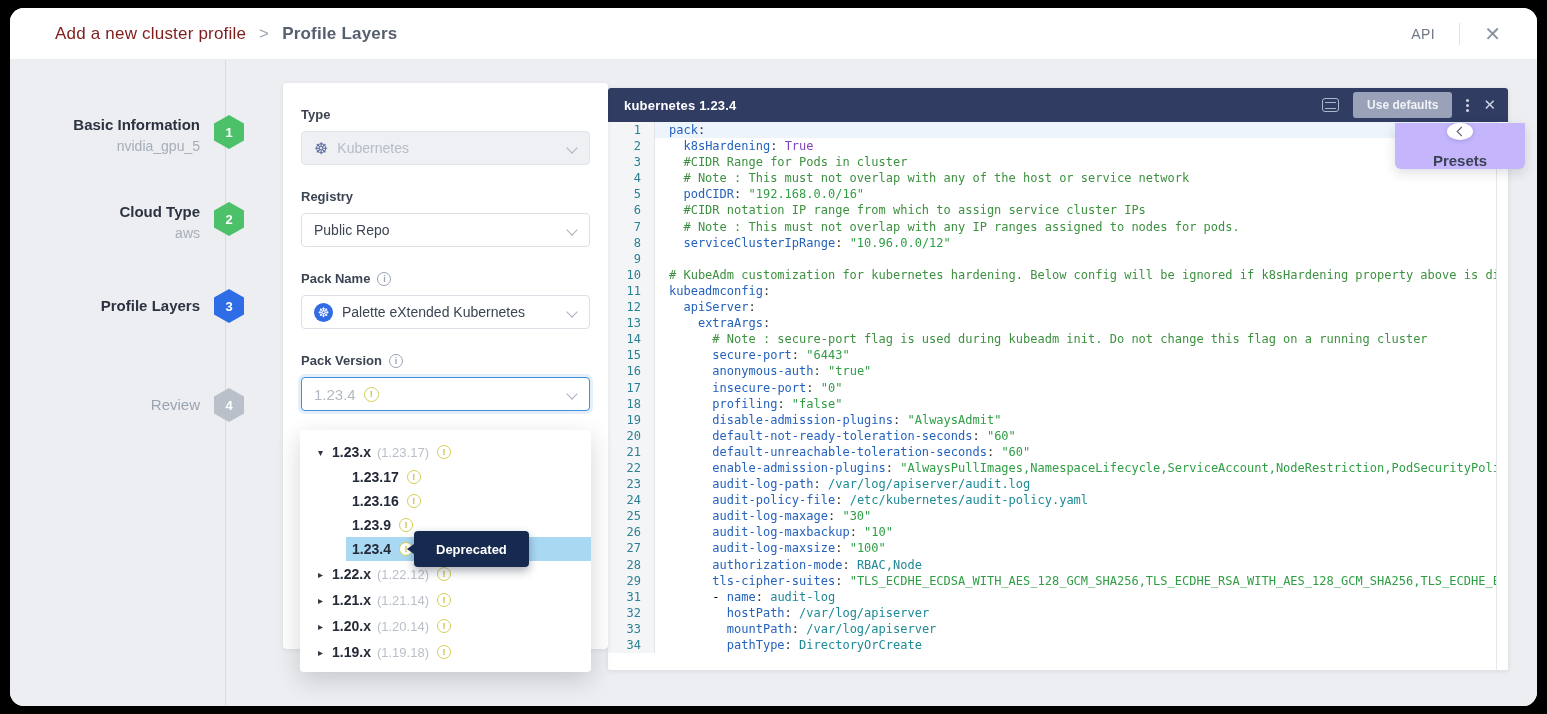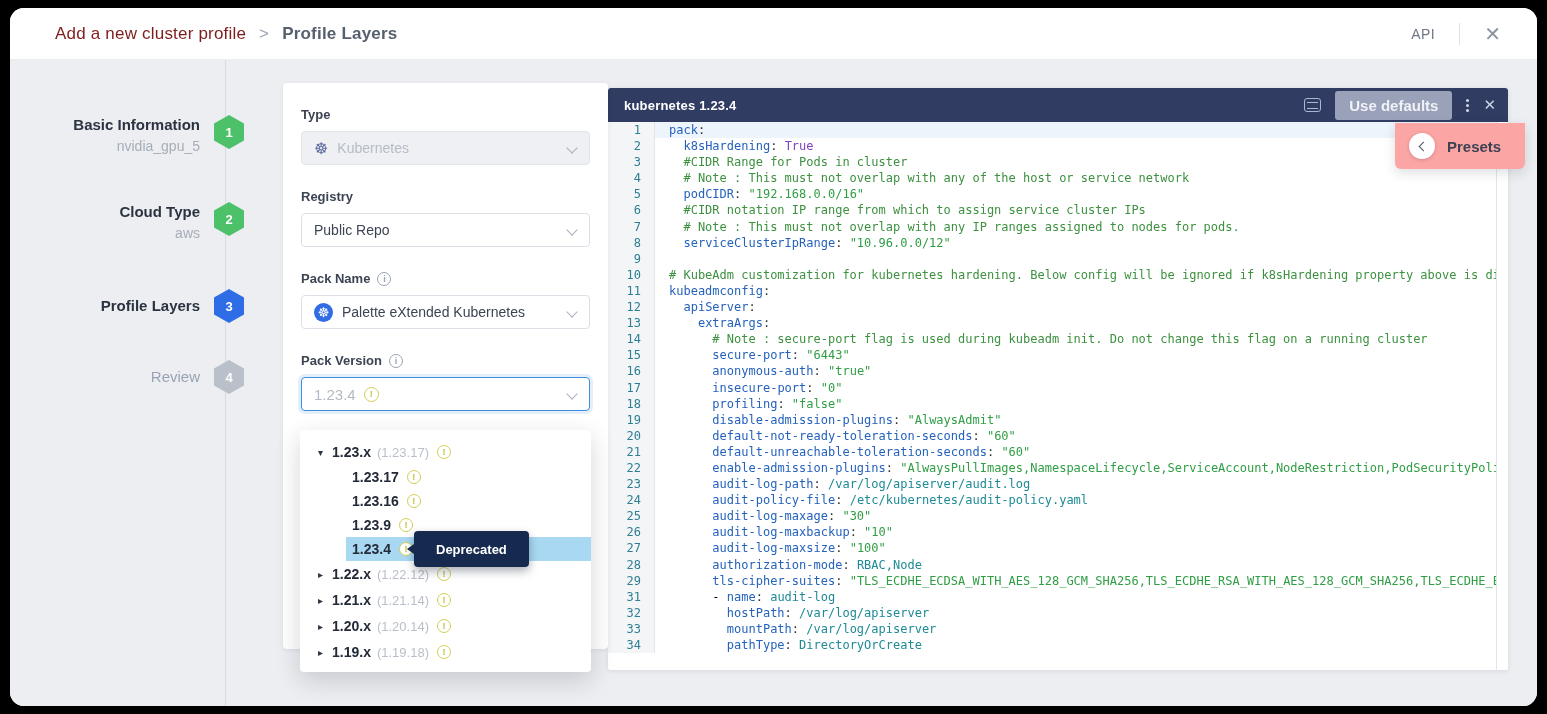--- a/index.html
+++ b/index.html
@@ -93,43 +93,43 @@
     border-radius:3px; box-shadow:0 1px 5px rgba(30,38,55,.10); z-index:4; }
   .editor-header { height:34px; background:#303c62; border-radius:3px 3px 0 0; display:flex;
     align-items:center; justify-content:space-between; padding:0 12px 0 16px; }
   .editor-title { color:#fff; font-size:13px; font-weight:700; letter-spacing:.2px; }
   .editor-controls { display:flex; align-items:center; gap:14px; }
   .diff-icon { width:17px; height:14px; border:1.4px solid #aeb6cf; border-radius:3px; position:relative; cursor:pointer; }
   .diff-icon::before, .diff-icon::after { content:""; position:absolute; left:2px; right:2px; height:0;
     border-top:1.4px solid #aeb6cf; }
   .diff-icon::before { top:2.5px; } .diff-icon::after { bottom:2.5px; }
   .use-defaults-btn { background:#99a2b9; border:none; border-radius:3px; color:#f0f2f7;
-    font-size:15px; font-weight:600; padding:6px 14px; cursor:pointer;
+    font-size:12px; font-weight:600; padding:6px 14px; cursor:pointer;
     font-family:"Liberation Sans", sans-serif; }
   .kebab-icon { color:#cfd4e3; font-size:14px; line-height:1; letter-spacing:0; cursor:pointer;
     display:flex; flex-direction:column; gap:2px; }
   .kebab-icon i { width:3px; height:3px; background:#cfd4e3; border-radius:50%; display:block; }
   .editor-close { color:#cfd4e3; font-size:15px; cursor:pointer; }
   .editor-body { position:relative; height:548px; overflow:hidden; background:#fff;
     border-radius:0 0 3px 3px; }
   .code-line { display:flex; height:16.1px; font-family:"DejaVu Sans Mono", monospace;
     font-size:12px; line-height:16.1px; }
   .ln { width:46px; flex-shrink:0; background:#f4f5f7; color:#2d7f93; text-align:right;
     padding-right:13px; user-select:none; }
   .lc { flex:1; padding-left:14px; white-space:pre; border-left:1px solid #e3e5e9; overflow:hidden; }
   .code-line.active .lc { background:#edf4fb; }
   .tok-key { color:#2562bd; } .tok-comment { color:#3d9140; } .tok-string { color:#2f9e44; }
   .tok-atom { color:#8044c0; } .tok-value { color:#1d8a96; } .tok-punct { color:#333; }
   .presets-rail { position:absolute; right:0; top:0; bottom:0; width:12px; background:#fff;
     border-left:1px solid #e4e6ea; }
 
   
-  .presets-card { position:absolute; left:1385px; top:63px; width:130px; height:46px; background:#fca5a5;
+  .presets-card { position:absolute; left:1385px; top:63px; width:130px; height:46px; background:#c4b5fd;
     border-radius:0 0 6px 6px; box-shadow:0 4px 12px rgba(20,30,50,.14); z-index:22;
-    display:flex; align-items:center; gap:12px; padding:0 14px; }
+    display:flex; align-items:center; gap:12px; padding:0 14px;flex-direction:column; }
   .presets-back { width:26px; height:26px; border-radius:50%; box-shadow:0 1px 4px rgba(20,30,50,.18);
     display:flex; align-items:center; justify-content:center; cursor:pointer; background:#fff; }
   .presets-back .chev-left { width:7px; height:7px; border-left:1.6px solid #4a5263;
     border-bottom:1.6px solid #4a5263; transform:rotate(45deg); margin-left:2px; }
   .presets-title { font-size:15px; font-weight:700; color:#3a4254; }
 </style>
 </head>
 <body>
 
 <div class="stage">
@@ -164,21 +164,21 @@
               <div class="step-sub">aws</div>
             </div>
             <div class="hex done">2</div>
           </div>
           <div class="step single" style="top: 229px;">
             <div class="step-text">
               <div class="step-label">Profile Layers</div>
             </div>
             <div class="hex active">3</div>
           </div>
-          <div class="step single" style="top: 300px;">
+          <div class="step single" style="top: 328px;">
             <div class="step-text">
               <div class="step-label muted">Review</div>
             </div>
             <div class="hex pending">4</div>
           </div>
         </div>
 
       <div class="edit-panel">
         <div class="panel-body">
 

